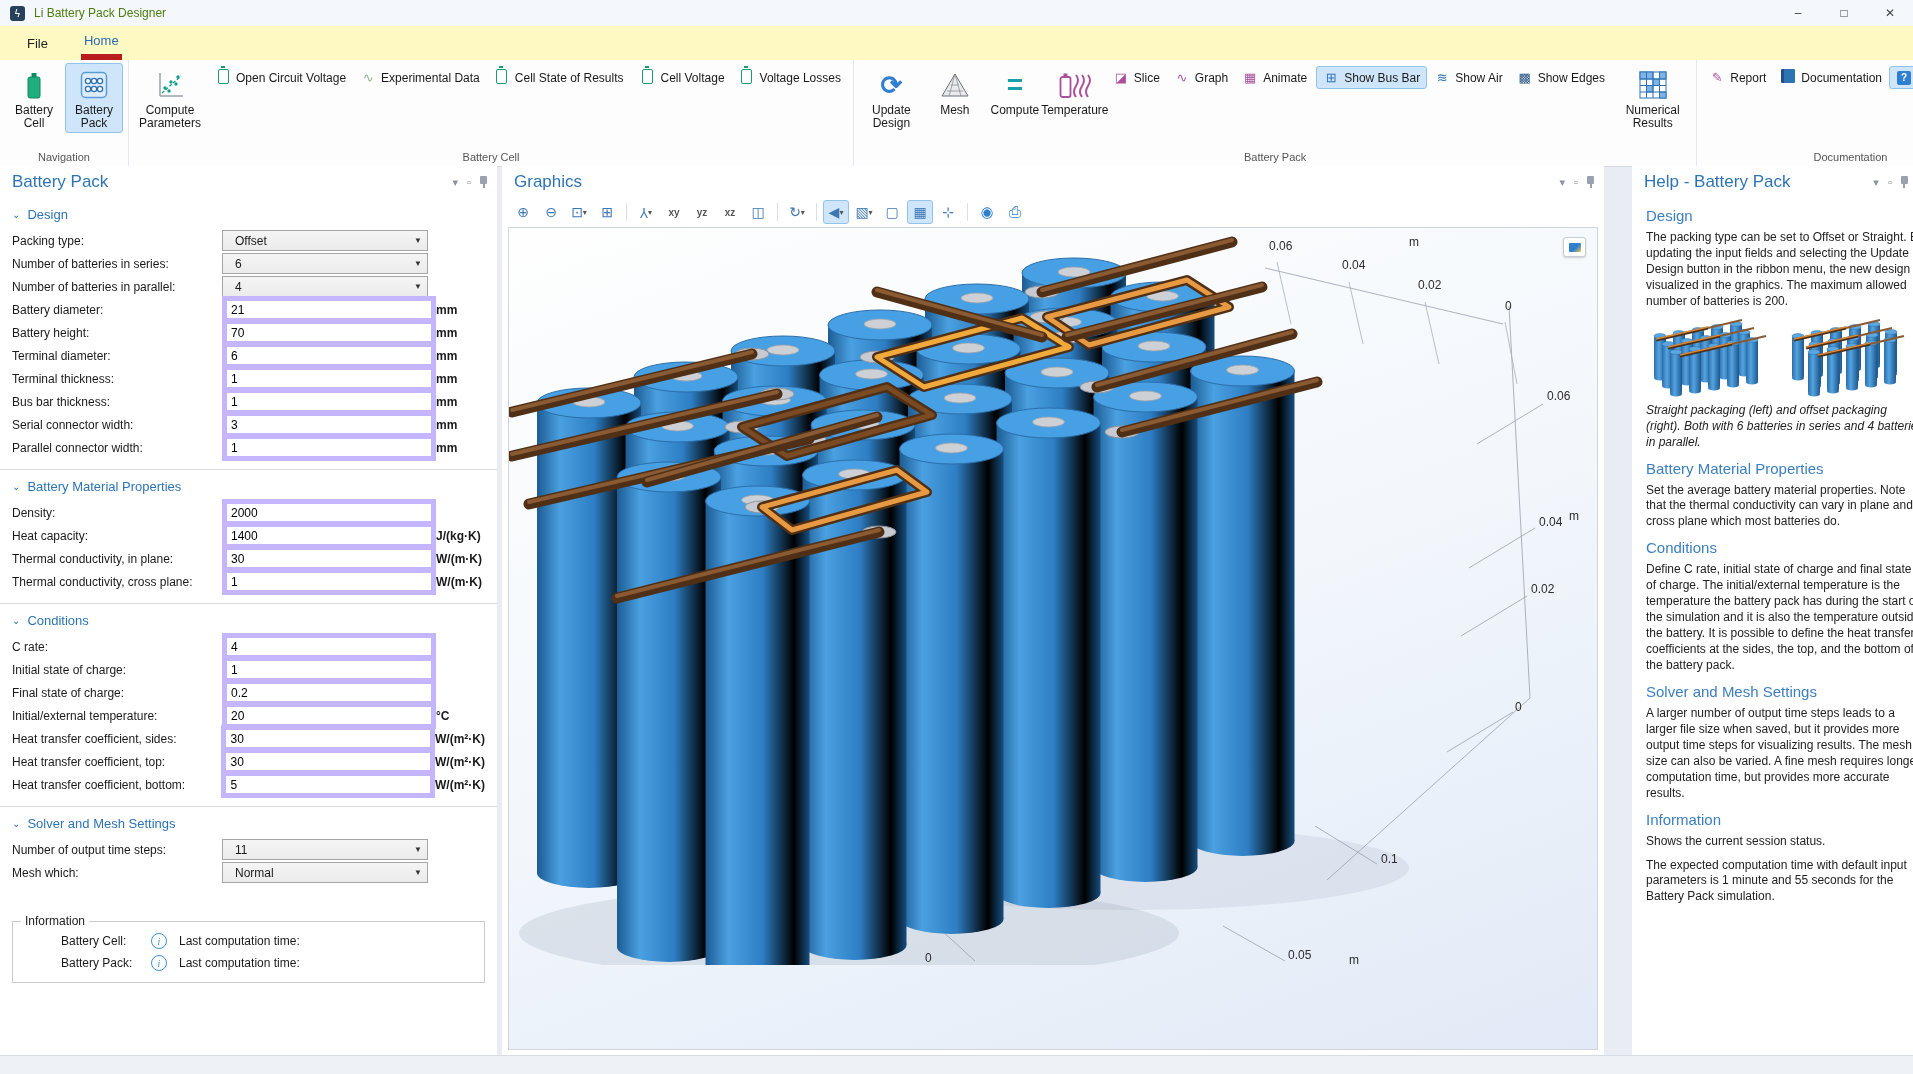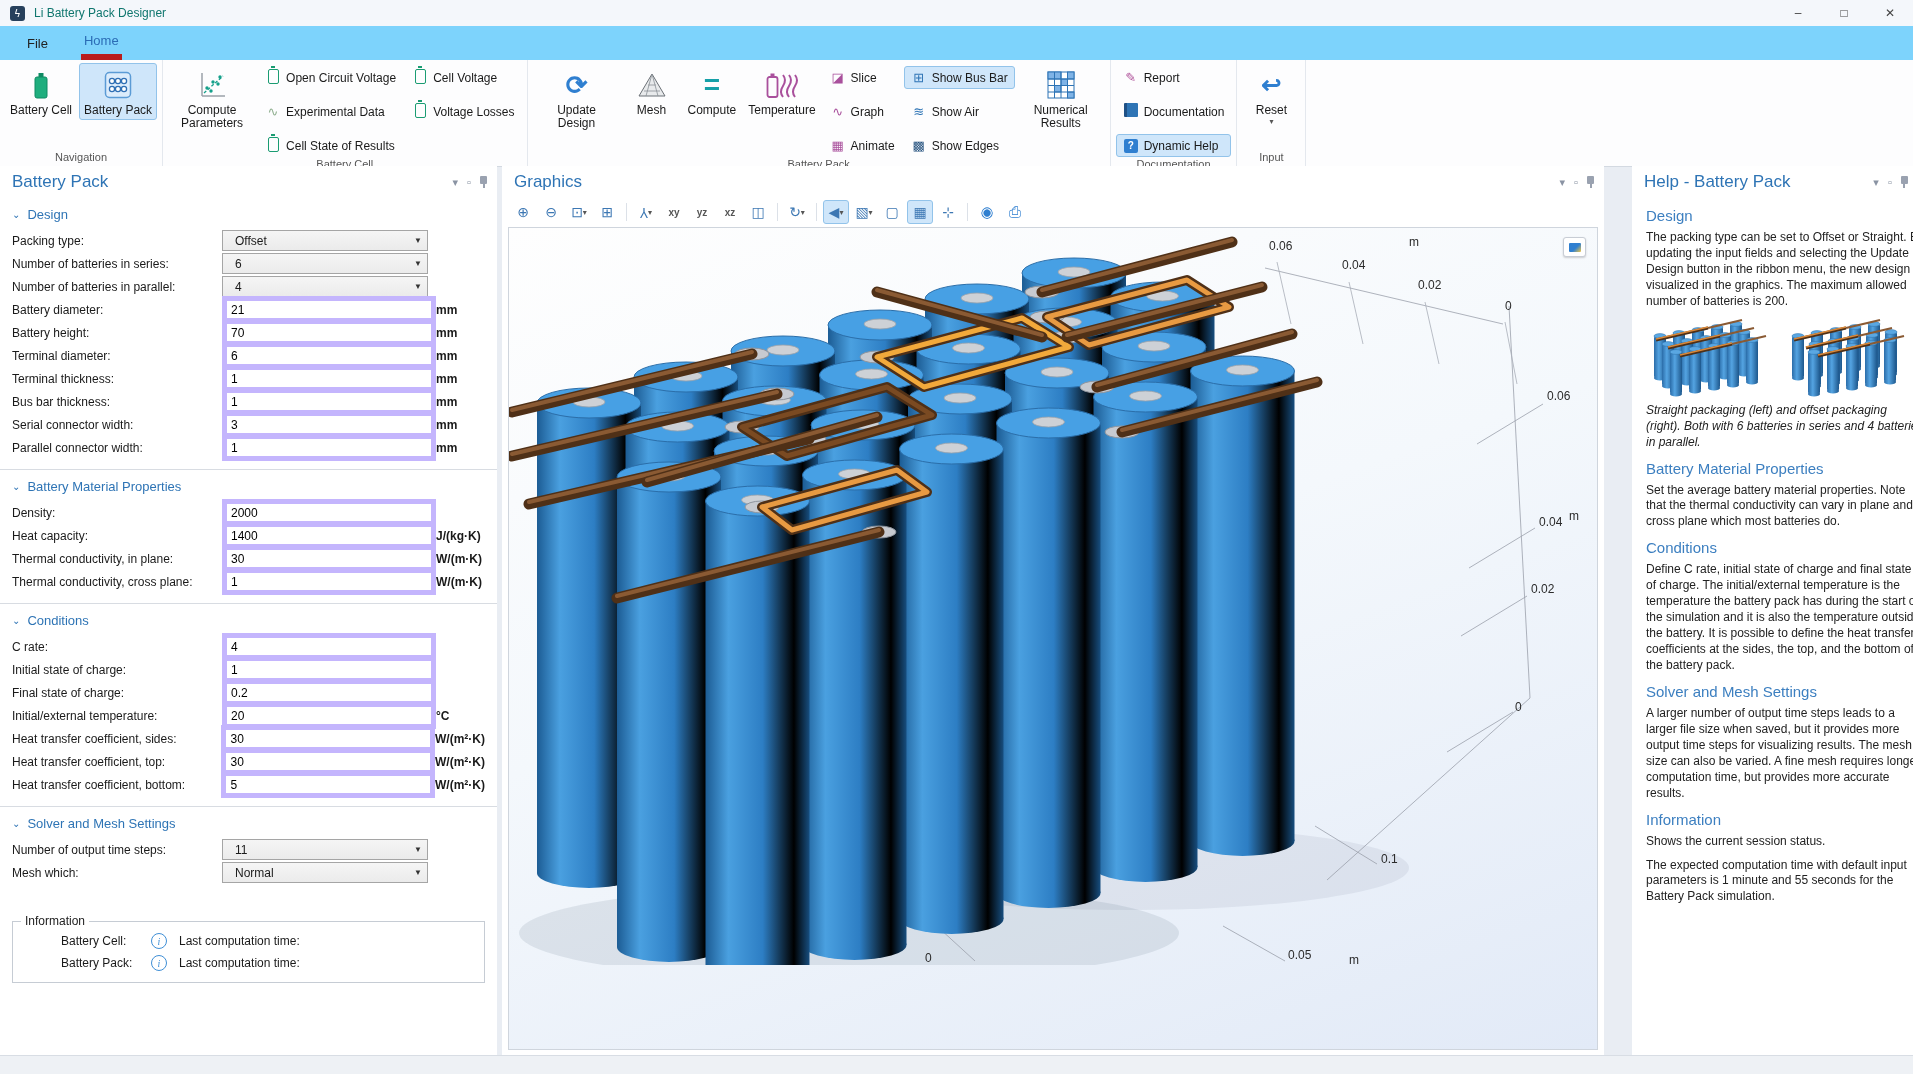--- a/index.html
+++ b/index.html
@@ -2,37 +2,37 @@
 <html><head>
 <meta charset="utf-8">
 <style>
   html,body{margin:0;padding:0;}
   body{width:1913px;height:1074px;overflow:hidden;background:#e9edf3;
        font-family:"Liberation Sans",sans-serif;font-size:12px;color:#1a1a1a;position:relative;}
   
   .titlebar{height:26px;background:#f4f7fb;display:flex;align-items:center;}
   .appicon{width:15px;height:15px;margin:0 9px 0 10px;border-radius:3px;background:#27405c;
            color:#fff;display:flex;align-items:center;justify-content:center;font-size:10px;}
-  .apptitle{font-size:12px;color:#0f766e;flex:1;}
+  .apptitle{font-size:12px;color:#4d7c0f;flex:1;}
   .wbtn{width:46px;height:26px;display:flex;align-items:center;justify-content:center;color:#444;font-size:12px;}
   
-  .menubar{height:34px;background:#7dd3fc;display:flex;align-items:flex-end;padding-left:24px;gap:30px;}
+  .menubar{height:34px;background:#fef9c3;display:flex;align-items:flex-end;padding-left:24px;gap:30px;}
   .mtab{font-size:13px;color:#222;padding:0 3px 9px;}
   .mtab.active{color:#2b6cb5;border-bottom:6px solid #b91c1c;padding-bottom:6px;}
   
   .ribbon{height:106px;background:#fdfdfe;border-bottom:1px solid #d3d9e1;display:flex;}
   .rgroup{display:flex;flex-direction:column;border-right:1px solid #e4e8ee;padding:3px 5px 0;}
   .rcontent{flex:1;display:flex;align-items:flex-start;gap:2px;}
   .rlabel{text-align:center;font-size:11px;color:#555;padding:1px 4px 3px;}
   .bigbtn{display:flex;flex-direction:column;align-items:center;min-width:48px;max-width:78px;
           padding:4px 4px 2px;border-radius:3px;border:1px solid transparent;}
   .bigbtn.sel{background:#cfe6fa;border-color:#92c3ea;}
   .bigicon{height:34px;display:flex;align-items:center;justify-content:center;}
   .blabel{text-align:center;line-height:13px;margin-top:2px;}
-  .smallcol{display:flex;flex-direction:column;gap:11px;padding-top:3px;}
+  .smallcol{display:flex;gap:0;padding-top:3px;}
   .smallbtn{display:flex;align-items:center;gap:5px;height:21px;padding:0 6px;border-radius:3px;border:1px solid transparent;white-space:nowrap;}
   .smallbtn.sel{background:#cfe6fa;border-color:#92c3ea;}
   .sicon{width:16px;text-align:center;font-size:13px;line-height:14px;}
   .glyph-eq{font-size:28px;font-weight:900;color:#16a0a8;line-height:30px;}
   .glyph-refresh{font-size:26px;font-weight:bold;color:#2f7fd0;line-height:30px;}
   .glyph-reset{font-size:24px;font-weight:bold;color:#2f7fd0;line-height:28px;}
   .mini-batt{display:inline-block;width:9px;height:13px;border:1.5px solid #1a9c72;border-radius:2px;position:relative;}
   .mini-batt::before{content:"";position:absolute;top:-4px;left:2px;width:4px;height:2.5px;background:#1a9c72;}
   .book-ic{display:inline-block;width:11px;height:14px;background:#2e74b5;border-left:3px solid #1f5186;border-radius:1px;}
   .qmark-ic{display:inline-block;width:14px;height:14px;background:#2f7fd0;color:#fff;border-radius:2px;

